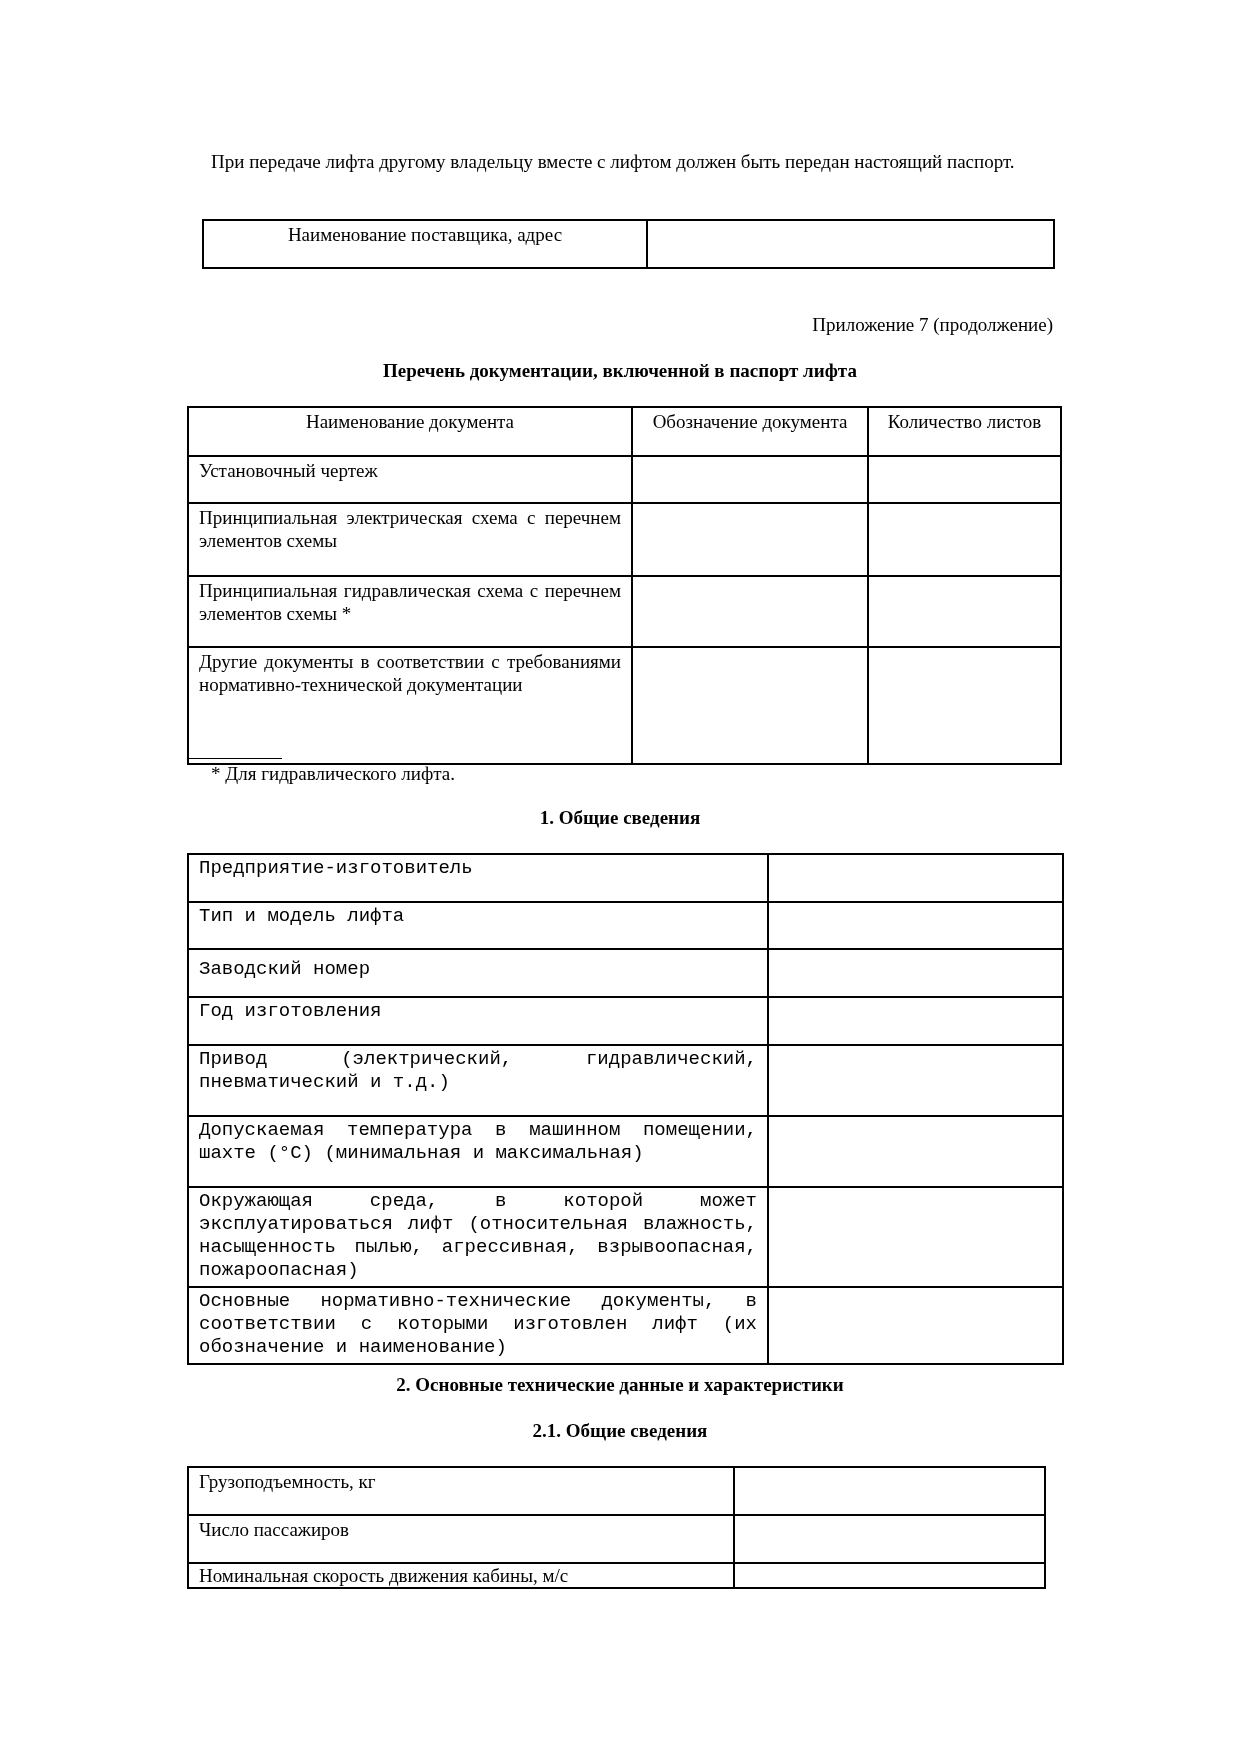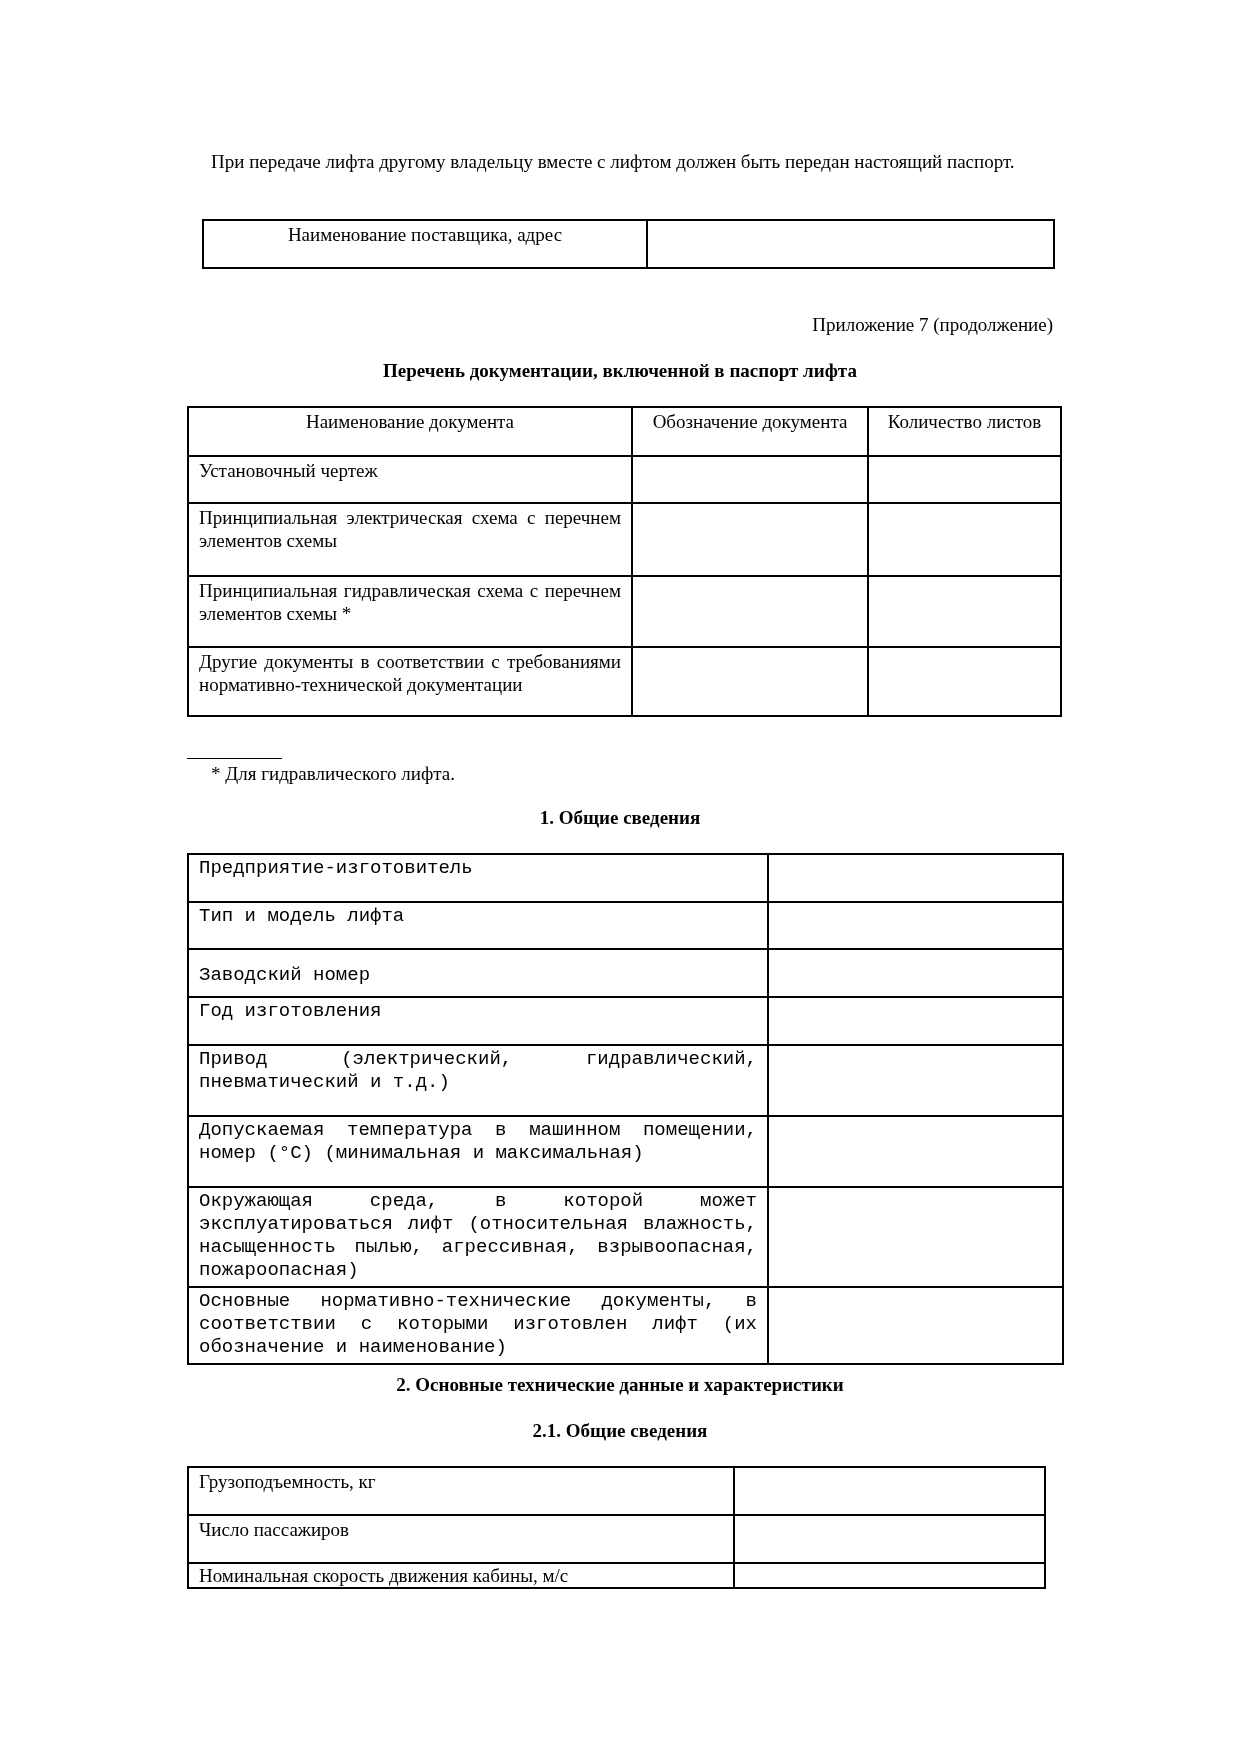--- a/index.html
+++ b/index.html
@@ -58,21 +58,21 @@
   <tr style="height:73px">
     <td class="just" style="padding-top:2px">Принципиальная электрическая схема с перечнем элементов схемы</td>
     <td></td>
     <td></td>
   </tr>
   <tr style="height:71px">
     <td class="just" style="padding-top:2px">Принципиальная гидравлическая схема с перечнем элементов схемы *</td>
     <td></td>
     <td></td>
   </tr>
-  <tr style="height:69px">
+  <tr style="height:117px">
     <td class="just" style="padding-top:2px">Другие документы в соответствии с требованиями нормативно-технической документации</td>
     <td></td>
     <td></td>
   </tr>
 </tbody>
   </table>
 
 <div class="abs fn-rule"></div>
 <div class="abs" style="left:211px; top:762px; line-height:23px;">* Для гидравлического лифта.</div>
 
@@ -86,33 +86,33 @@
   <tbody>
       <tr style="height:48px">
     <td class="just" style="padding-top:2px">Предприятие-изготовитель</td>
     <td></td>
   </tr>
   <tr style="height:47px">
     <td class="just" style="padding-top:2px">Тип и модель лифта</td>
     <td></td>
   </tr>
   <tr style="height:48px">
-    <td class="just" style="padding-top:14px">Заводский номер</td>
+    <td class="just" style="padding-top:8px">Заводский номер</td>
     <td></td>
   </tr>
   <tr style="height:48px">
     <td class="just" style="padding-top:2px">Год изготовления</td>
     <td></td>
   </tr>
   <tr style="height:71px">
     <td class="just" style="padding-top:2px">Привод (электрический, гидравлический, пневматический и т.д.)</td>
     <td></td>
   </tr>
   <tr style="height:71px">
-    <td class="just" style="padding-top:2px">Допускаемая температура в машинном помещении, номер (°C) (минимальная и максимальная)</td>
+    <td class="just" style="padding-top:2px">Допускаемая температура в машинном помещении, шахте (°C) (минимальная и максимальная)</td>
     <td></td>
   </tr>
   <tr style="height:94px">
     <td class="just" style="padding-top:2px">Окружающая среда, в которой может эксплуатироваться лифт (относительная влажность, насыщенность пылью, агрессивная, взрывоопасная, пожароопасная)</td>
     <td></td>
   </tr>
   <tr style="height:70px">
     <td class="just" style="padding-top:2px">Основные нормативно-технические документы, в соответствии с которыми изготовлен лифт (их обозначение и наименование)</td>
     <td></td>
   </tr>

